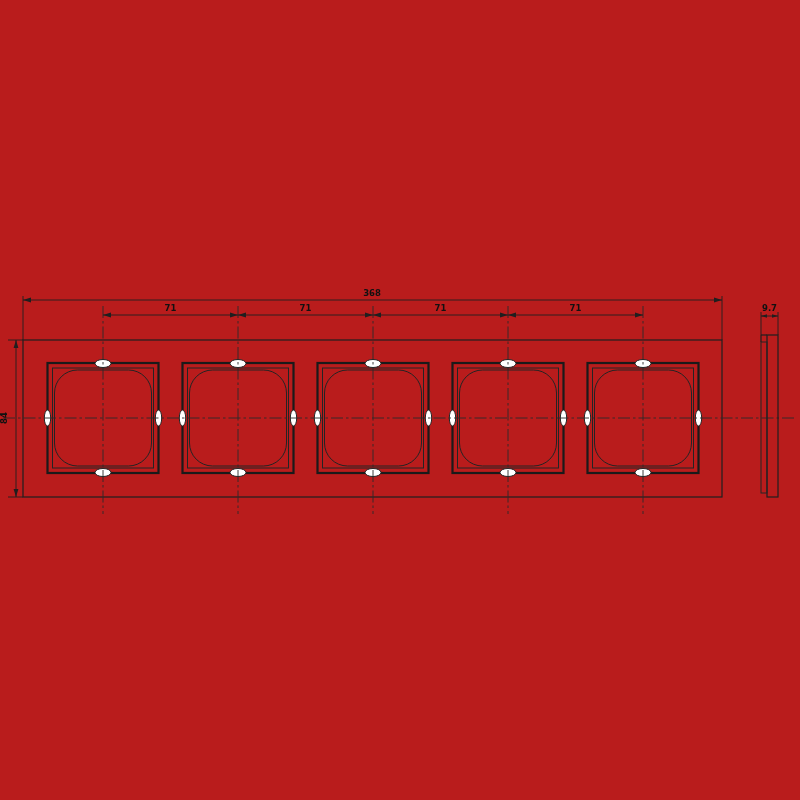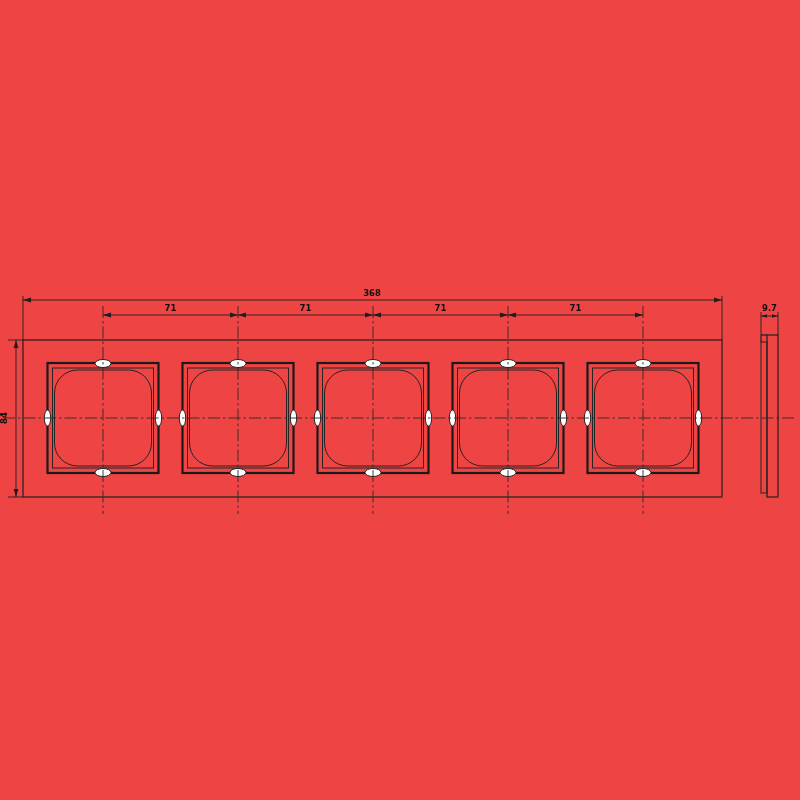--- a/index.html
+++ b/index.html
@@ -5,21 +5,21 @@
   html, body {
     margin: 0;
     padding: 0;
     background: #ffffff;
     font-family: "DejaVu Sans", "Liberation Sans", sans-serif;
   }
   .page {
     position: relative;
     width: 800px;
     height: 800px;
-    background: #ef4444;
+    background: #b91c1c;
     overflow: hidden;
   }
   svg text {
     font-family: "DejaVu Sans", "Liberation Sans", sans-serif;
     font-size: 8.5px;
     font-weight: bold;
     fill: #111111;
   }
   .edge      { stroke: #1f1f1f; stroke-width: 1.2; fill: none; }
   .edge-thick{ stroke: #1a1a1a; stroke-width: 2.2; fill: none; }

